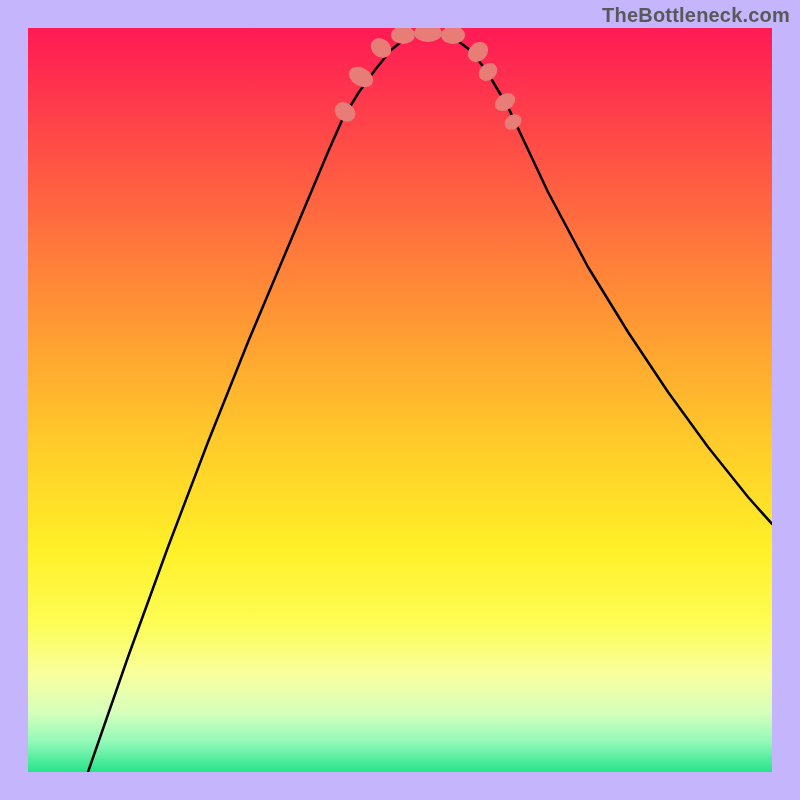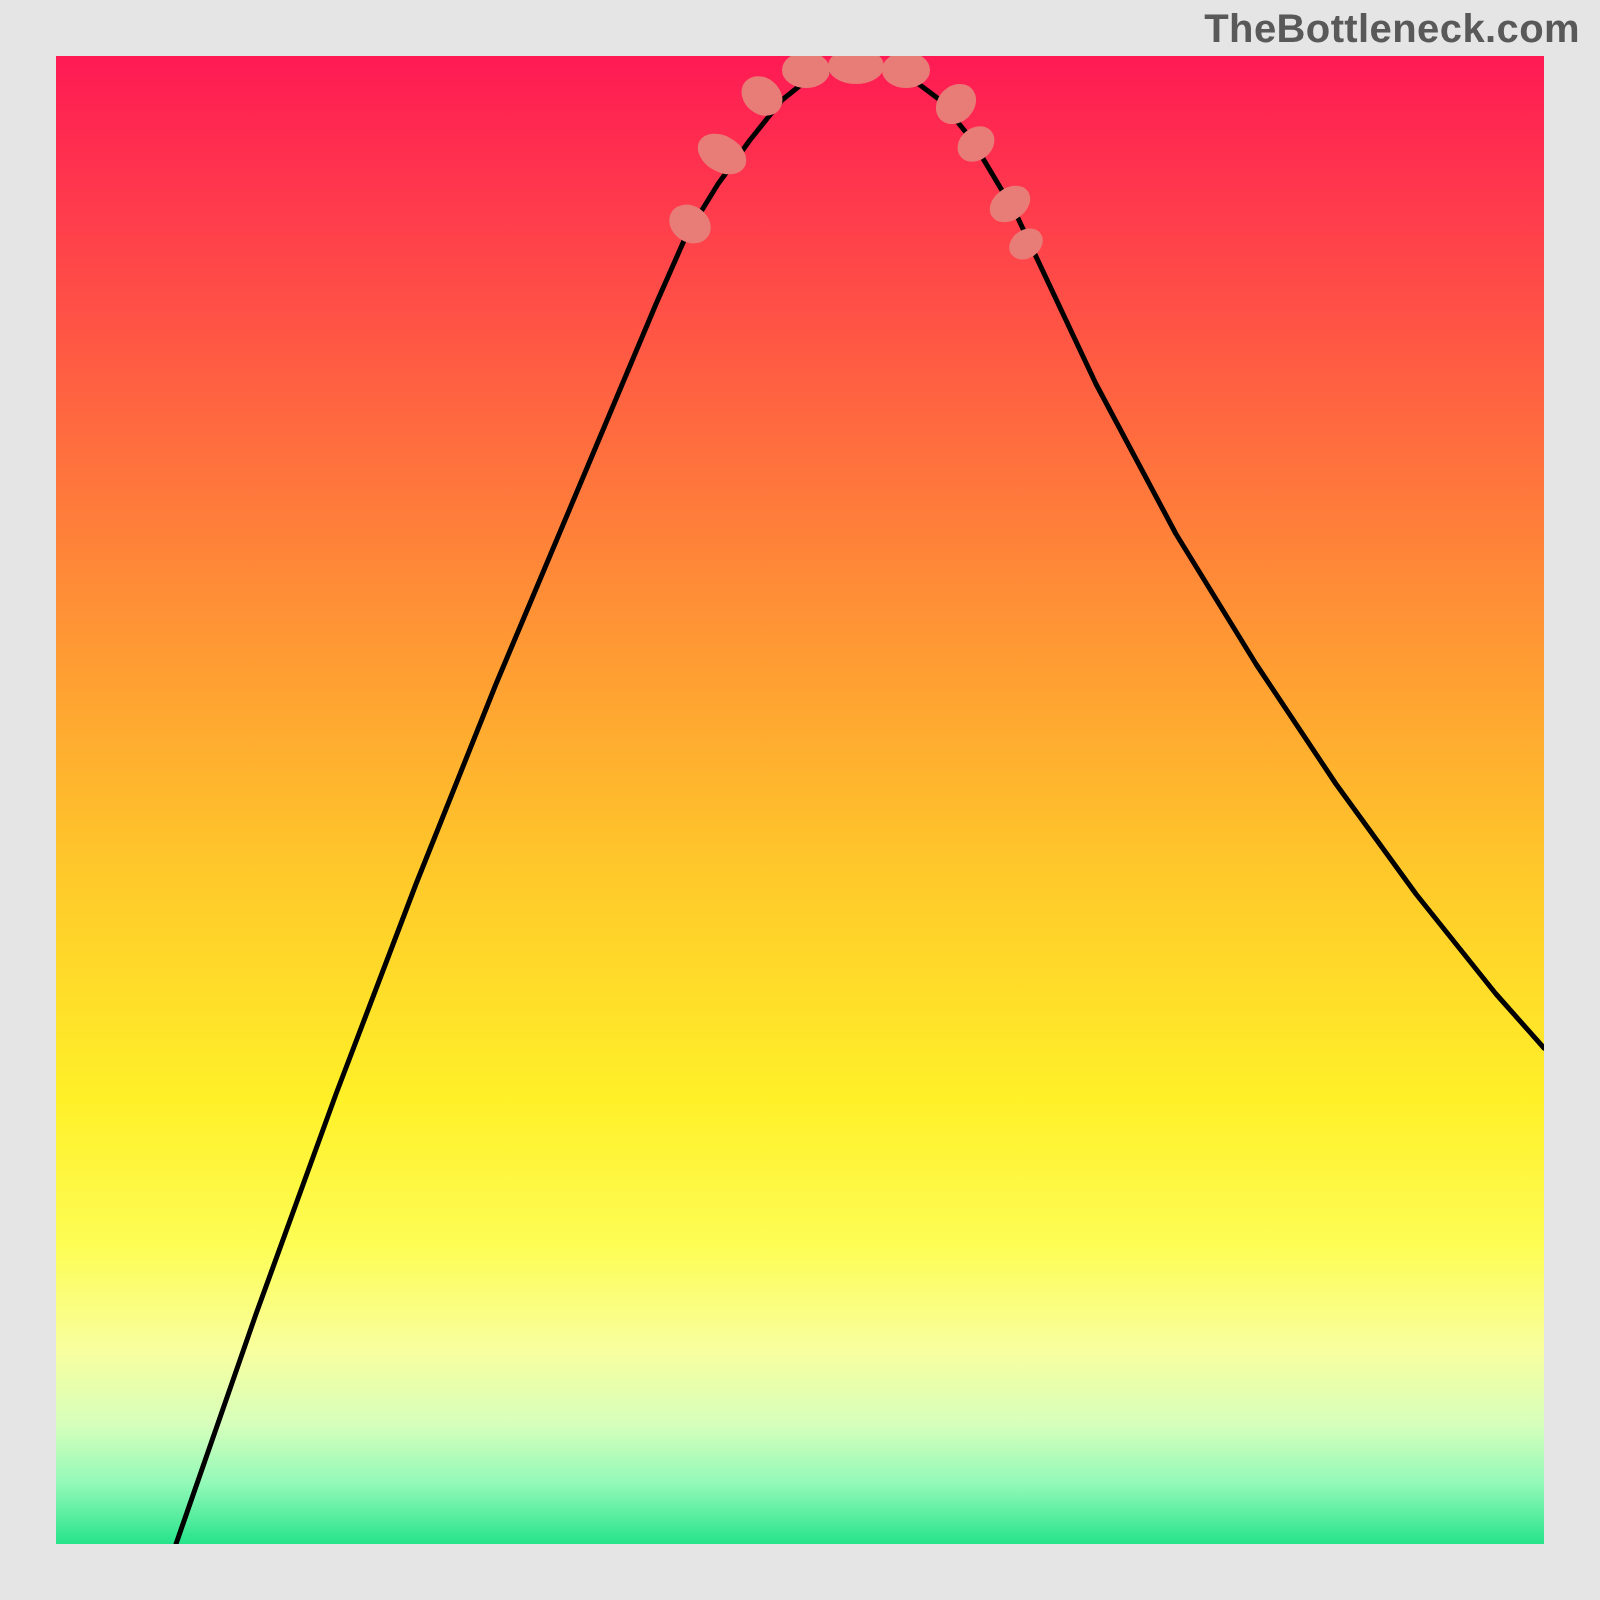--- a/index.html
+++ b/index.html
@@ -10,21 +10,21 @@
     overflow: hidden;
     background: #000;
     font-family: Arial, Helvetica, sans-serif;
   }
   .frame {
     position: absolute;
     top: 0;
     left: 0;
     width: 800px;
     height: 800px;
-    background: #e5e5e5;
+    background: #c4b5fd;
   }
   .plot {
     position: absolute;
     top: 28px;
     left: 28px;
     width: 744px;
     height: 744px;
     background: linear-gradient(
       to bottom,
       #ff1a54 0%,

